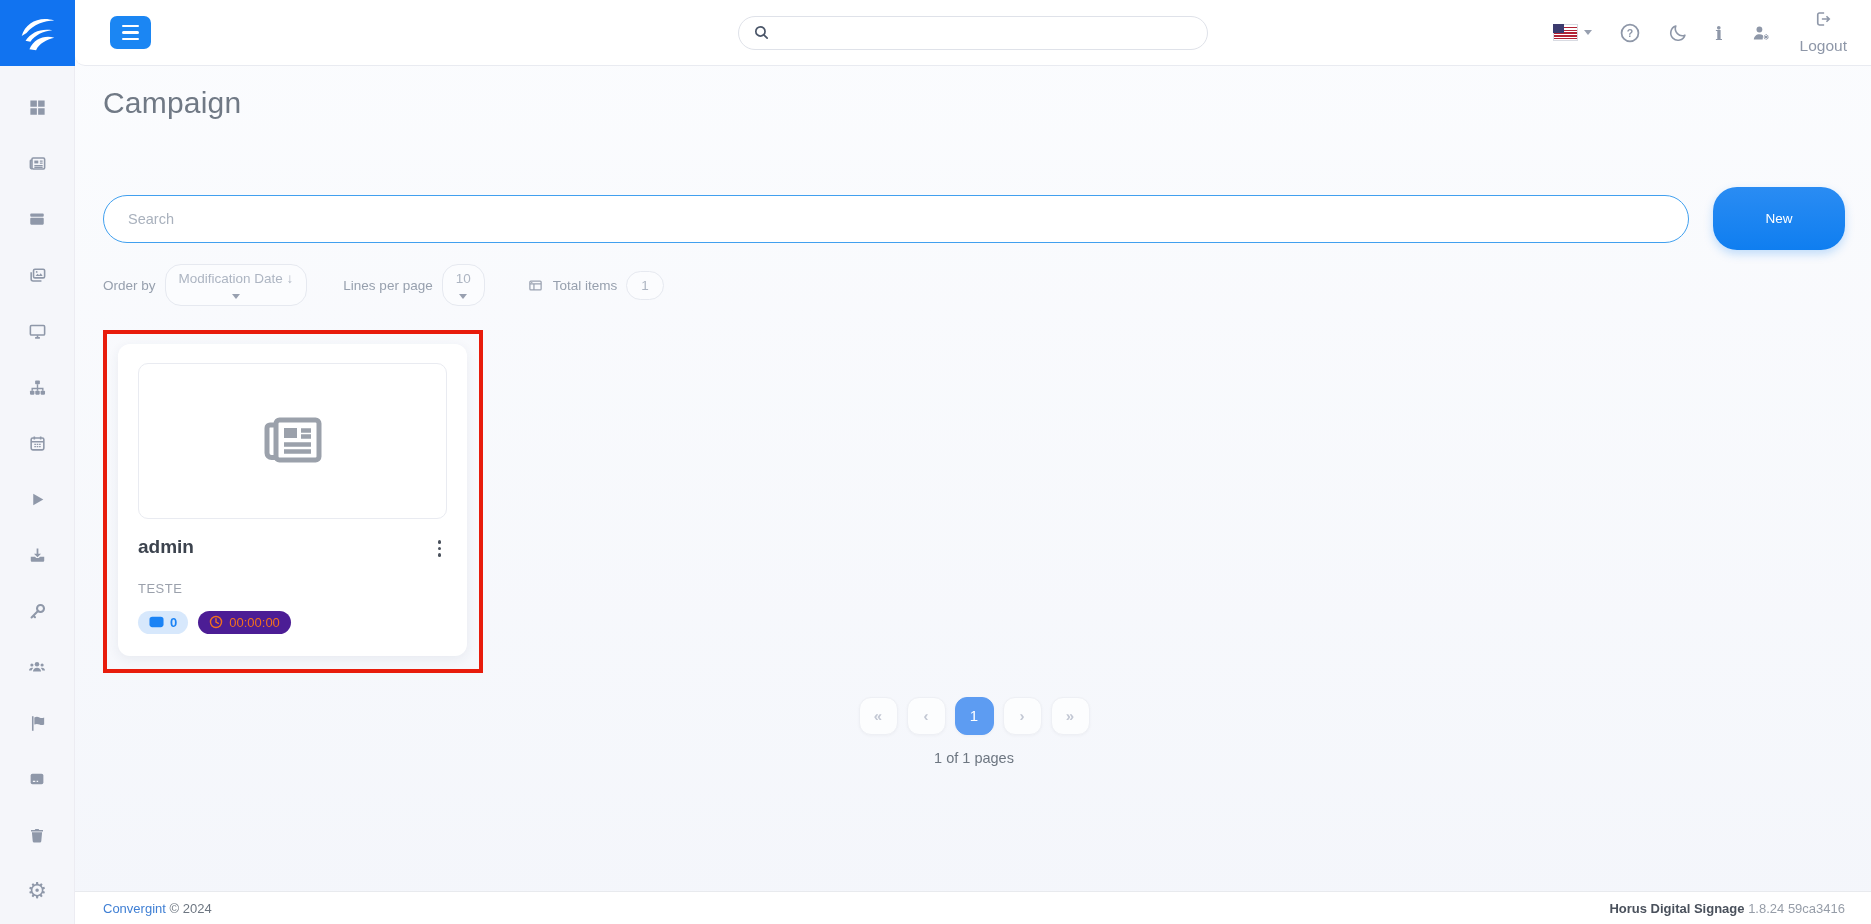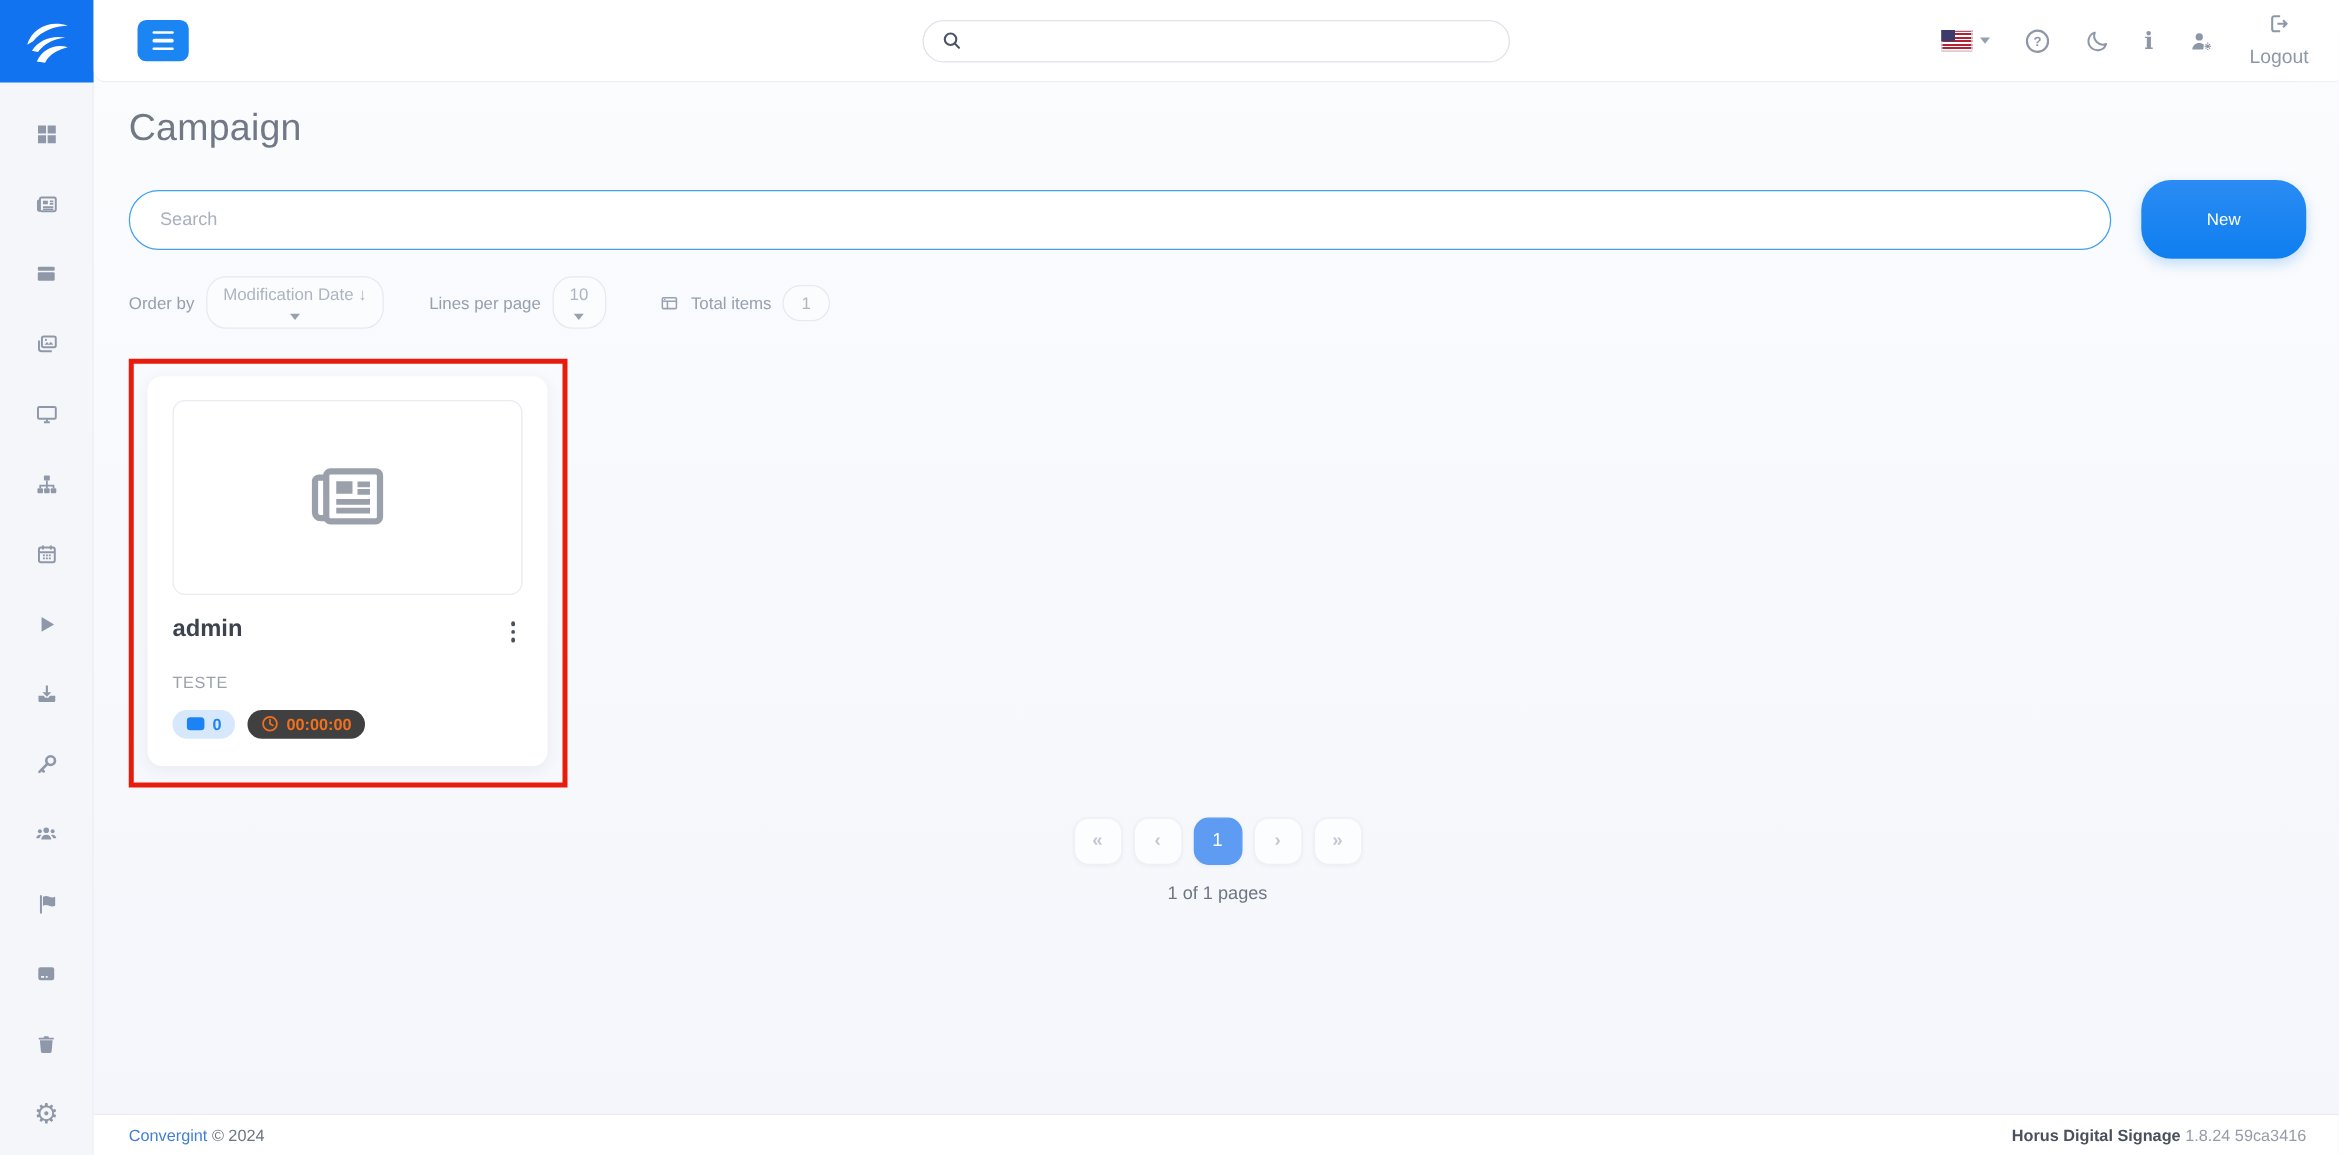--- a/index.html
+++ b/index.html
@@ -37,45 +37,45 @@
   
   .content { flex:1; padding:20px 26px 0 28px; min-height:0; }
   .page-title { font-size:30px; font-weight:400; color:#707985; letter-spacing:.2px; }
   .crumb-row { display:flex; align-items:center; margin-top:8px; }
   .crumbs { font-size:13.5px; color:#6d7681; white-space:nowrap; }
   .crumbs .root { color:#6d7681; cursor:pointer; }
   .crumbs .sep { margin:0 7px; color:#9aa1ad; }
   .crumbs .cur { font-weight:700; color:#4a515c; }
   .crumb-line { flex:1; border-top:1px solid #e8eaf0; margin-left:18px; }
 
-  .toolbar { margin-top:24px; display:flex; align-items:center; gap:24px; }
+  .toolbar { margin-top:67px; display:flex; align-items:center; gap:24px; }
   .big-search { flex:1; height:48px; border:1px solid #41a0ef; border-radius:24px; background:#fff; display:flex; align-items:center; padding:0 24px; }
   .big-search input { border:none; outline:none; width:100%; font:14.5px "Liberation Sans",sans-serif; color:#3c434e; background:transparent; }
   .big-search input::placeholder, .topsearch input::placeholder { color:#a9b1bd; }
   .btn-new { width:132px; height:63px; border:none; border-radius:24px; background:linear-gradient(180deg,#2a8cf3,#0f7ef0); color:#fff; font:13.5px "Liberation Sans",sans-serif; cursor:pointer; box-shadow:0 4px 10px rgba(21,132,242,.25); }
 
   .filters { margin-top:14px; display:flex; align-items:center; font-size:13.5px; color:#97a0ae; }
   .pill { display:inline-flex; align-items:center; gap:8px; border:1px solid #e6e9f0; background:#fbfcfe; border-radius:16px; padding:6px 13px; color:#adb5c2; margin-left:9px; cursor:pointer;flex-direction:column; }
   .pill.readonly { cursor:default; padding:6px 14px; }
   .gap-lg { margin-left:36px; }
   .tbl-icon { margin-left:42px; margin-right:9px; color:#9aa2b1; display:flex; }
 
   
-  .annotation { margin-top:24px; width:351px; border:4px solid #e81c0c; padding:10px 12px 13px 11px; }
+  .annotation { margin-top:24px; width:380px; border:4px solid #e81c0c; padding:10px 12px 13px 11px; }
   .camp-card { background:#fff; border-radius:12px; box-shadow:0 3px 12px rgba(44,56,82,.07); padding:19px 20px 22px; cursor:pointer; }
   .thumb { height:156px; border:1px solid #e9ebf1; border-radius:10px; display:flex; align-items:center; justify-content:center; color:#9ba1ab; }
   .card-head { margin-top:17px; display:flex; align-items:flex-start; justify-content:space-between; }
   .camp-name { font-size:19px; font-weight:700; color:#3c434e; }
   .kebab { display:flex; flex-direction:column; gap:3px; padding:4px 6px; background:none; border:none; cursor:pointer; }
   .kebab i { width:3.5px; height:3.5px; border-radius:50%; background:#4a515c; display:block; }
   .camp-tag { margin-top:20px; font-size:13px; letter-spacing:.5px; color:#9ba1ac; }
   .badges { margin-top:15px; display:flex; align-items:center; gap:10px; }
   .badge { display:inline-flex; align-items:center; gap:6px; border-radius:13px; padding:4px 11px; font-size:13px; font-weight:700; }
   .badge.blue { background:#d7e8fc; color:#1b83f5; }
-  .badge.orange { background:#404040; color:#f2701d; font-weight:700; }
+  .badge.orange { background:#4c1d95; color:#f2701d; font-weight:400; }
 
   
   .pager { margin-top:24px; display:flex; justify-content:center; gap:9px; }
   .pg { width:39px; height:38px; border-radius:12px; border:1px solid #eef0f5; background:#fcfdfe; color:#c3c8d4; font:700 15px "Liberation Sans",sans-serif; cursor:pointer; box-shadow:0 1px 3px rgba(40,50,80,.04); }
   .pg.active { background:#5d9cf2; border-color:#5d9cf2; color:#fff; font-weight:400; }
   .pager-summary { margin-top:15px; text-align:center; font-size:14.5px; color:#6d7681; }
 
   
   .footer { flex:0 0 33px; background:#fff; border-top:1px solid #e8eaee; display:flex; align-items:center; justify-content:space-between; padding:0 26px 0 28px; font-size:13px; color:#6d7681; }
   .footer .link { color:#3f7fd4; cursor:pointer; }

